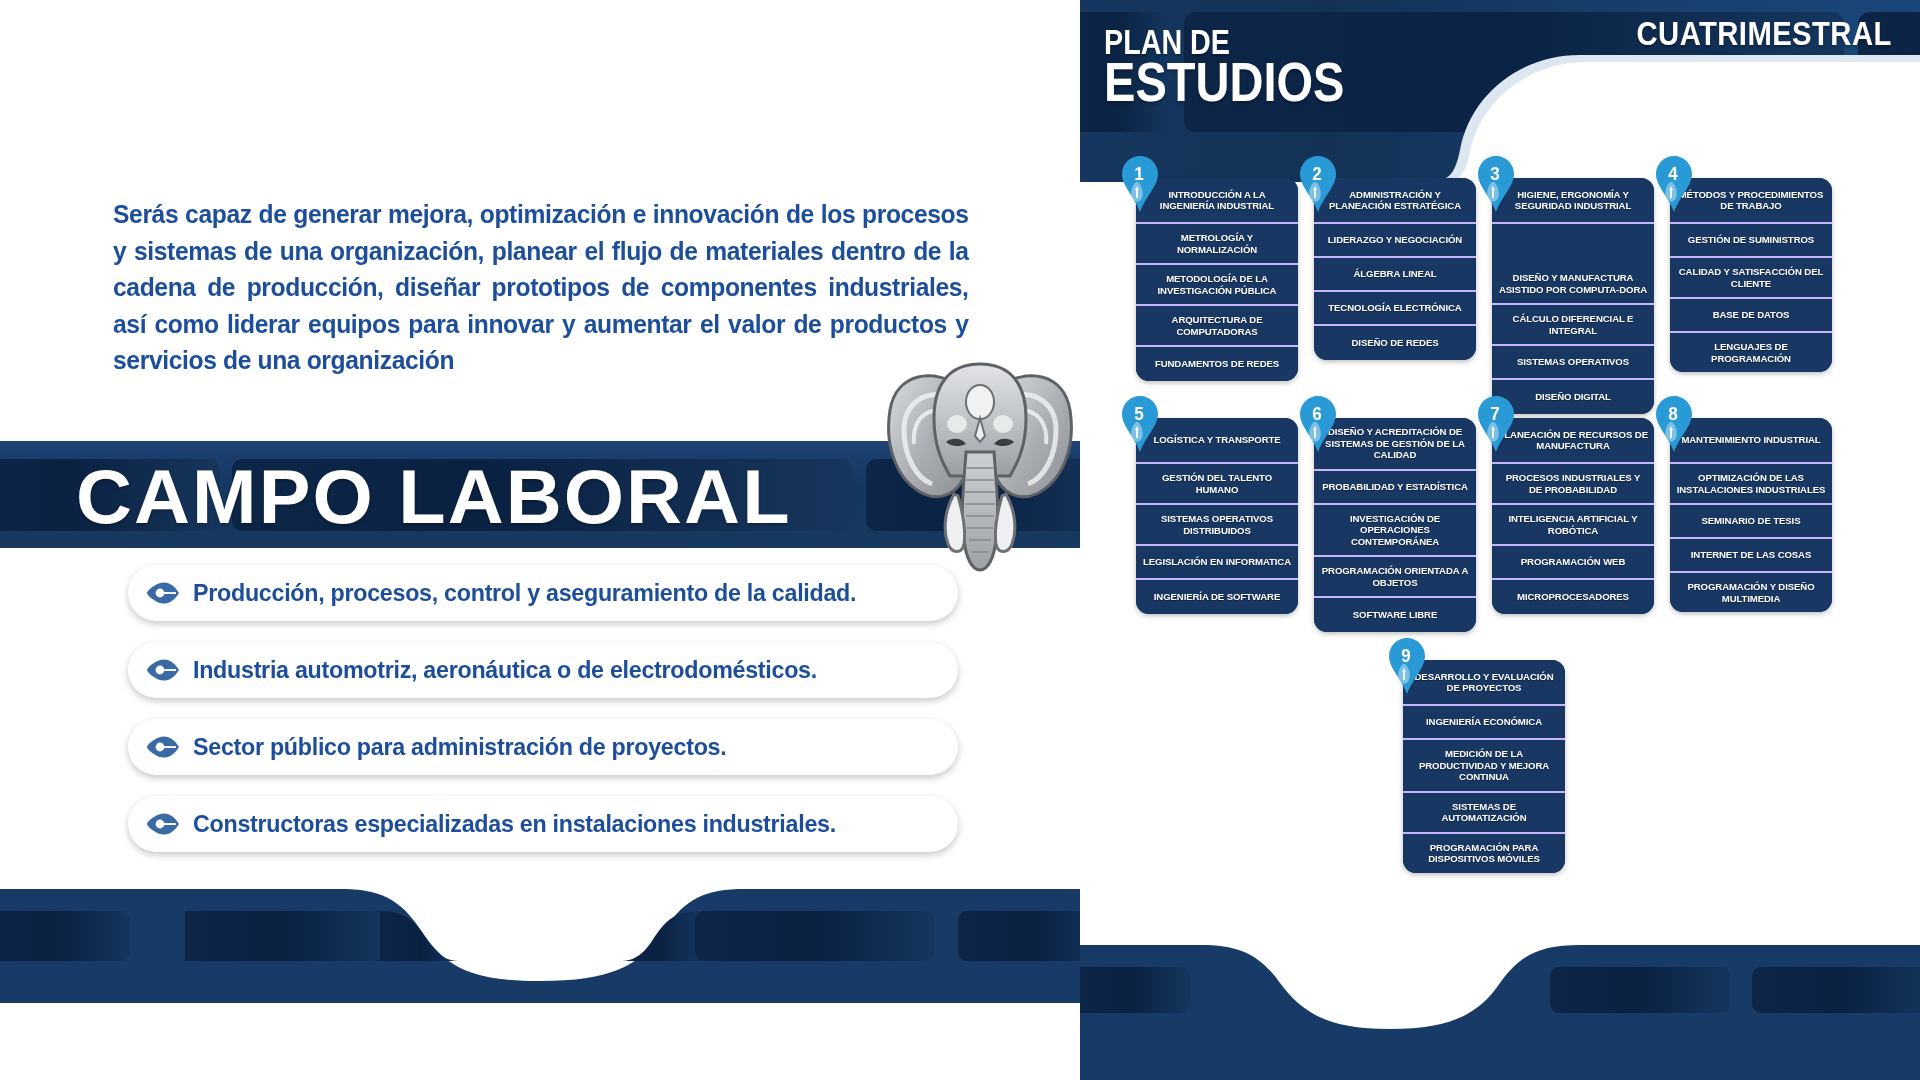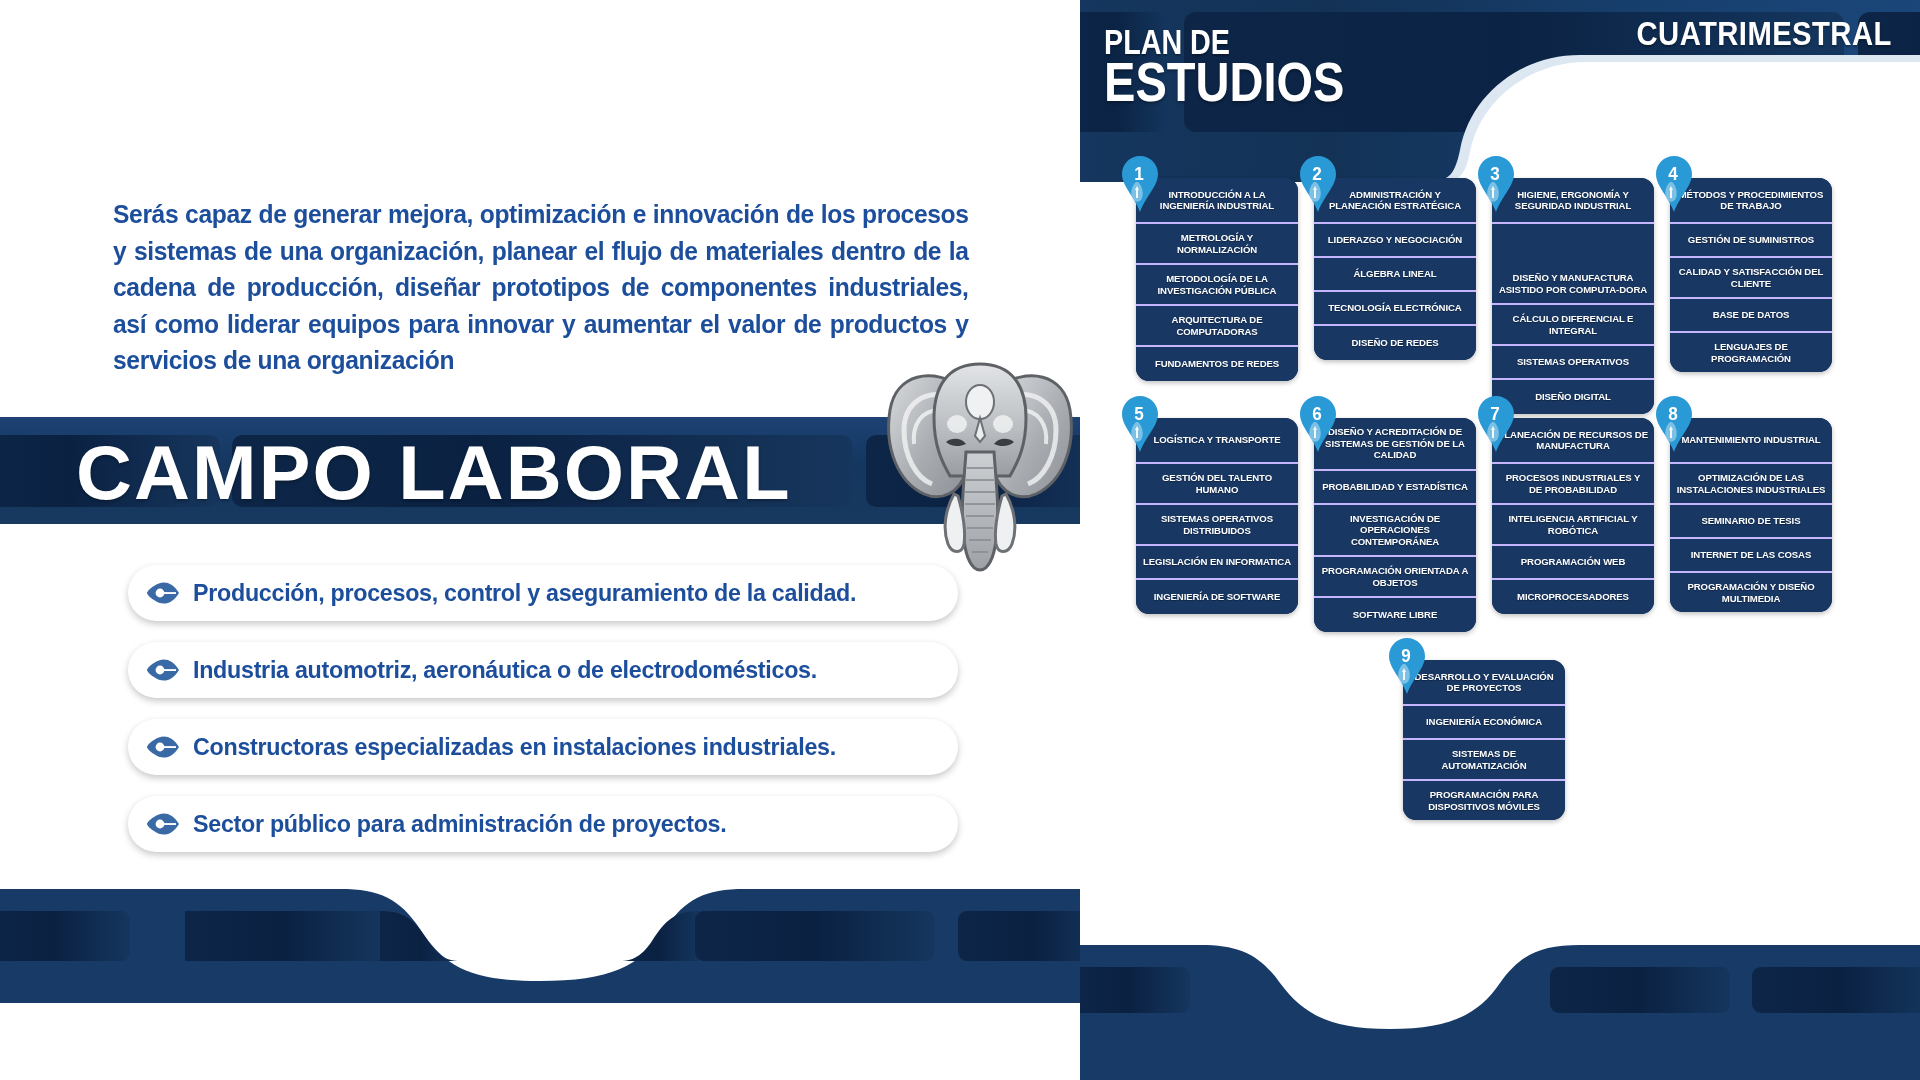--- a/index.html
+++ b/index.html
@@ -26,21 +26,21 @@
     font-weight: bold;
     line-height: 36.5px;
     text-align: justify;
     letter-spacing: -0.4px;
     transform: scaleX(0.93);
     transform-origin: left top;
   }
 
   
   #banner-campo {
-    position: absolute; left: 0; top: 417px; width: 1083px; height: 107px;
+    position: absolute; left: 0; top: 441px; width: 1083px; height: 107px;
     background: linear-gradient(180deg,#1d4273 0%, #143760 45%, #17395f 100%);
     overflow: hidden;
     padding-left: 11px;
   }
   #banner-campo .band-dark {
     position: absolute; left: 0; top: 18px; height: 72px;
     background: linear-gradient(90deg,#0d2647 0%, #0a2142 40%, #17365d 100%);
     border-radius: 10px;
   }
   #banner-campo .bd1 { left: -30px; width: 250px; }
@@ -220,31 +220,31 @@
         <span class="pill-text">Industria automotriz, aeronáutica o de electrodomésticos.</span>
       </div>
       <div class="pill">
         <span class="lens-icon">
           <svg viewBox="0 0 34 26" width="34" height="26">
             <path d="M33 13 C26 1, 16 0, 8 6 C3 9, 1 12, 1 13 C1 14, 3 17, 8 20 C16 26, 26 25, 33 13 Z" fill="#3a6aa6"></path>
             <circle cx="14" cy="13" r="4.4" fill="#ffffff"></circle>
             <rect x="17" y="12.1" width="13" height="1.9" fill="#ffffff"></rect>
           </svg>
         </span>
-        <span class="pill-text">Constructoras especializadas en instalaciones industriales.</span>
+        <span class="pill-text">Sector público para administración de proyectos.</span>
       </div>
       <div class="pill">
         <span class="lens-icon">
           <svg viewBox="0 0 34 26" width="34" height="26">
             <path d="M33 13 C26 1, 16 0, 8 6 C3 9, 1 12, 1 13 C1 14, 3 17, 8 20 C16 26, 26 25, 33 13 Z" fill="#3a6aa6"></path>
             <circle cx="14" cy="13" r="4.4" fill="#ffffff"></circle>
             <rect x="17" y="12.1" width="13" height="1.9" fill="#ffffff"></rect>
           </svg>
         </span>
-        <span class="pill-text">Sector público para administración de proyectos.</span>
+        <span class="pill-text">Constructoras especializadas en instalaciones industriales.</span>
       </div>
     </div>
 
     <div id="elephant-mascot">
       <svg viewBox="0 0 200 235" width="200" height="235">
         <defs>
           <linearGradient id="ear" x1="0" y1="0" x2="1" y2="1">
             <stop offset="0%" stop-color="#d9dbdd"></stop>
             <stop offset="55%" stop-color="#a9adb2"></stop>
             <stop offset="100%" stop-color="#8d9197"></stop>
@@ -451,20 +451,21 @@
           <div class="marker"><svg viewBox="0 0 40 58" width="40" height="58">
               <path d="M18 0 C8 0 0 8 0 18 C0 30 12 40 18 56 C24 40 36 30 36 18 C36 8 28 0 18 0 Z" fill="#2a9ad6"></path>
               <path d="M14 26 C10 30 8 36 10 42 C12 47 18 47 20 42 C22 36 20 30 16 26 Z" fill="#bfe0f2" opacity=".55"></path>
               <path d="M13 34 L15 30 L17 34 L16 34 L16 42 L14 42 L14 34 Z" fill="#ffffff" opacity=".9"></path>
             </svg><div class="num">8</div></div>
         </div>
         <div class="col" style="left: 323px; top: 510px;">
           <div class="col-card">
             <div class="course" style="min-height: 46px;">DESARROLLO Y EVALUACIÓN DE PROYECTOS</div>
             <div class="course" style="min-height: 34px;">INGENIERÍA ECONÓMICA</div>
+            <div class="course" style="min-height: 34px;">MEDICIÓN DE LA PRODUCTIVIDAD Y MEJORA CONTINUA</div>
             <div class="course" style="min-height: 34px;">SISTEMAS DE AUTOMATIZACIÓN</div>
             <div class="course" style="min-height: 34px;">PROGRAMACIÓN PARA DISPOSITIVOS MÓVILES</div>
           </div>
           <div class="marker"><svg viewBox="0 0 40 58" width="40" height="58">
               <path d="M18 0 C8 0 0 8 0 18 C0 30 12 40 18 56 C24 40 36 30 36 18 C36 8 28 0 18 0 Z" fill="#2a9ad6"></path>
               <path d="M14 26 C10 30 8 36 10 42 C12 47 18 47 20 42 C22 36 20 30 16 26 Z" fill="#bfe0f2" opacity=".55"></path>
               <path d="M13 34 L15 30 L17 34 L16 34 L16 42 L14 42 L14 34 Z" fill="#ffffff" opacity=".9"></path>
             </svg><div class="num">9</div></div>
         </div>
       </div>

